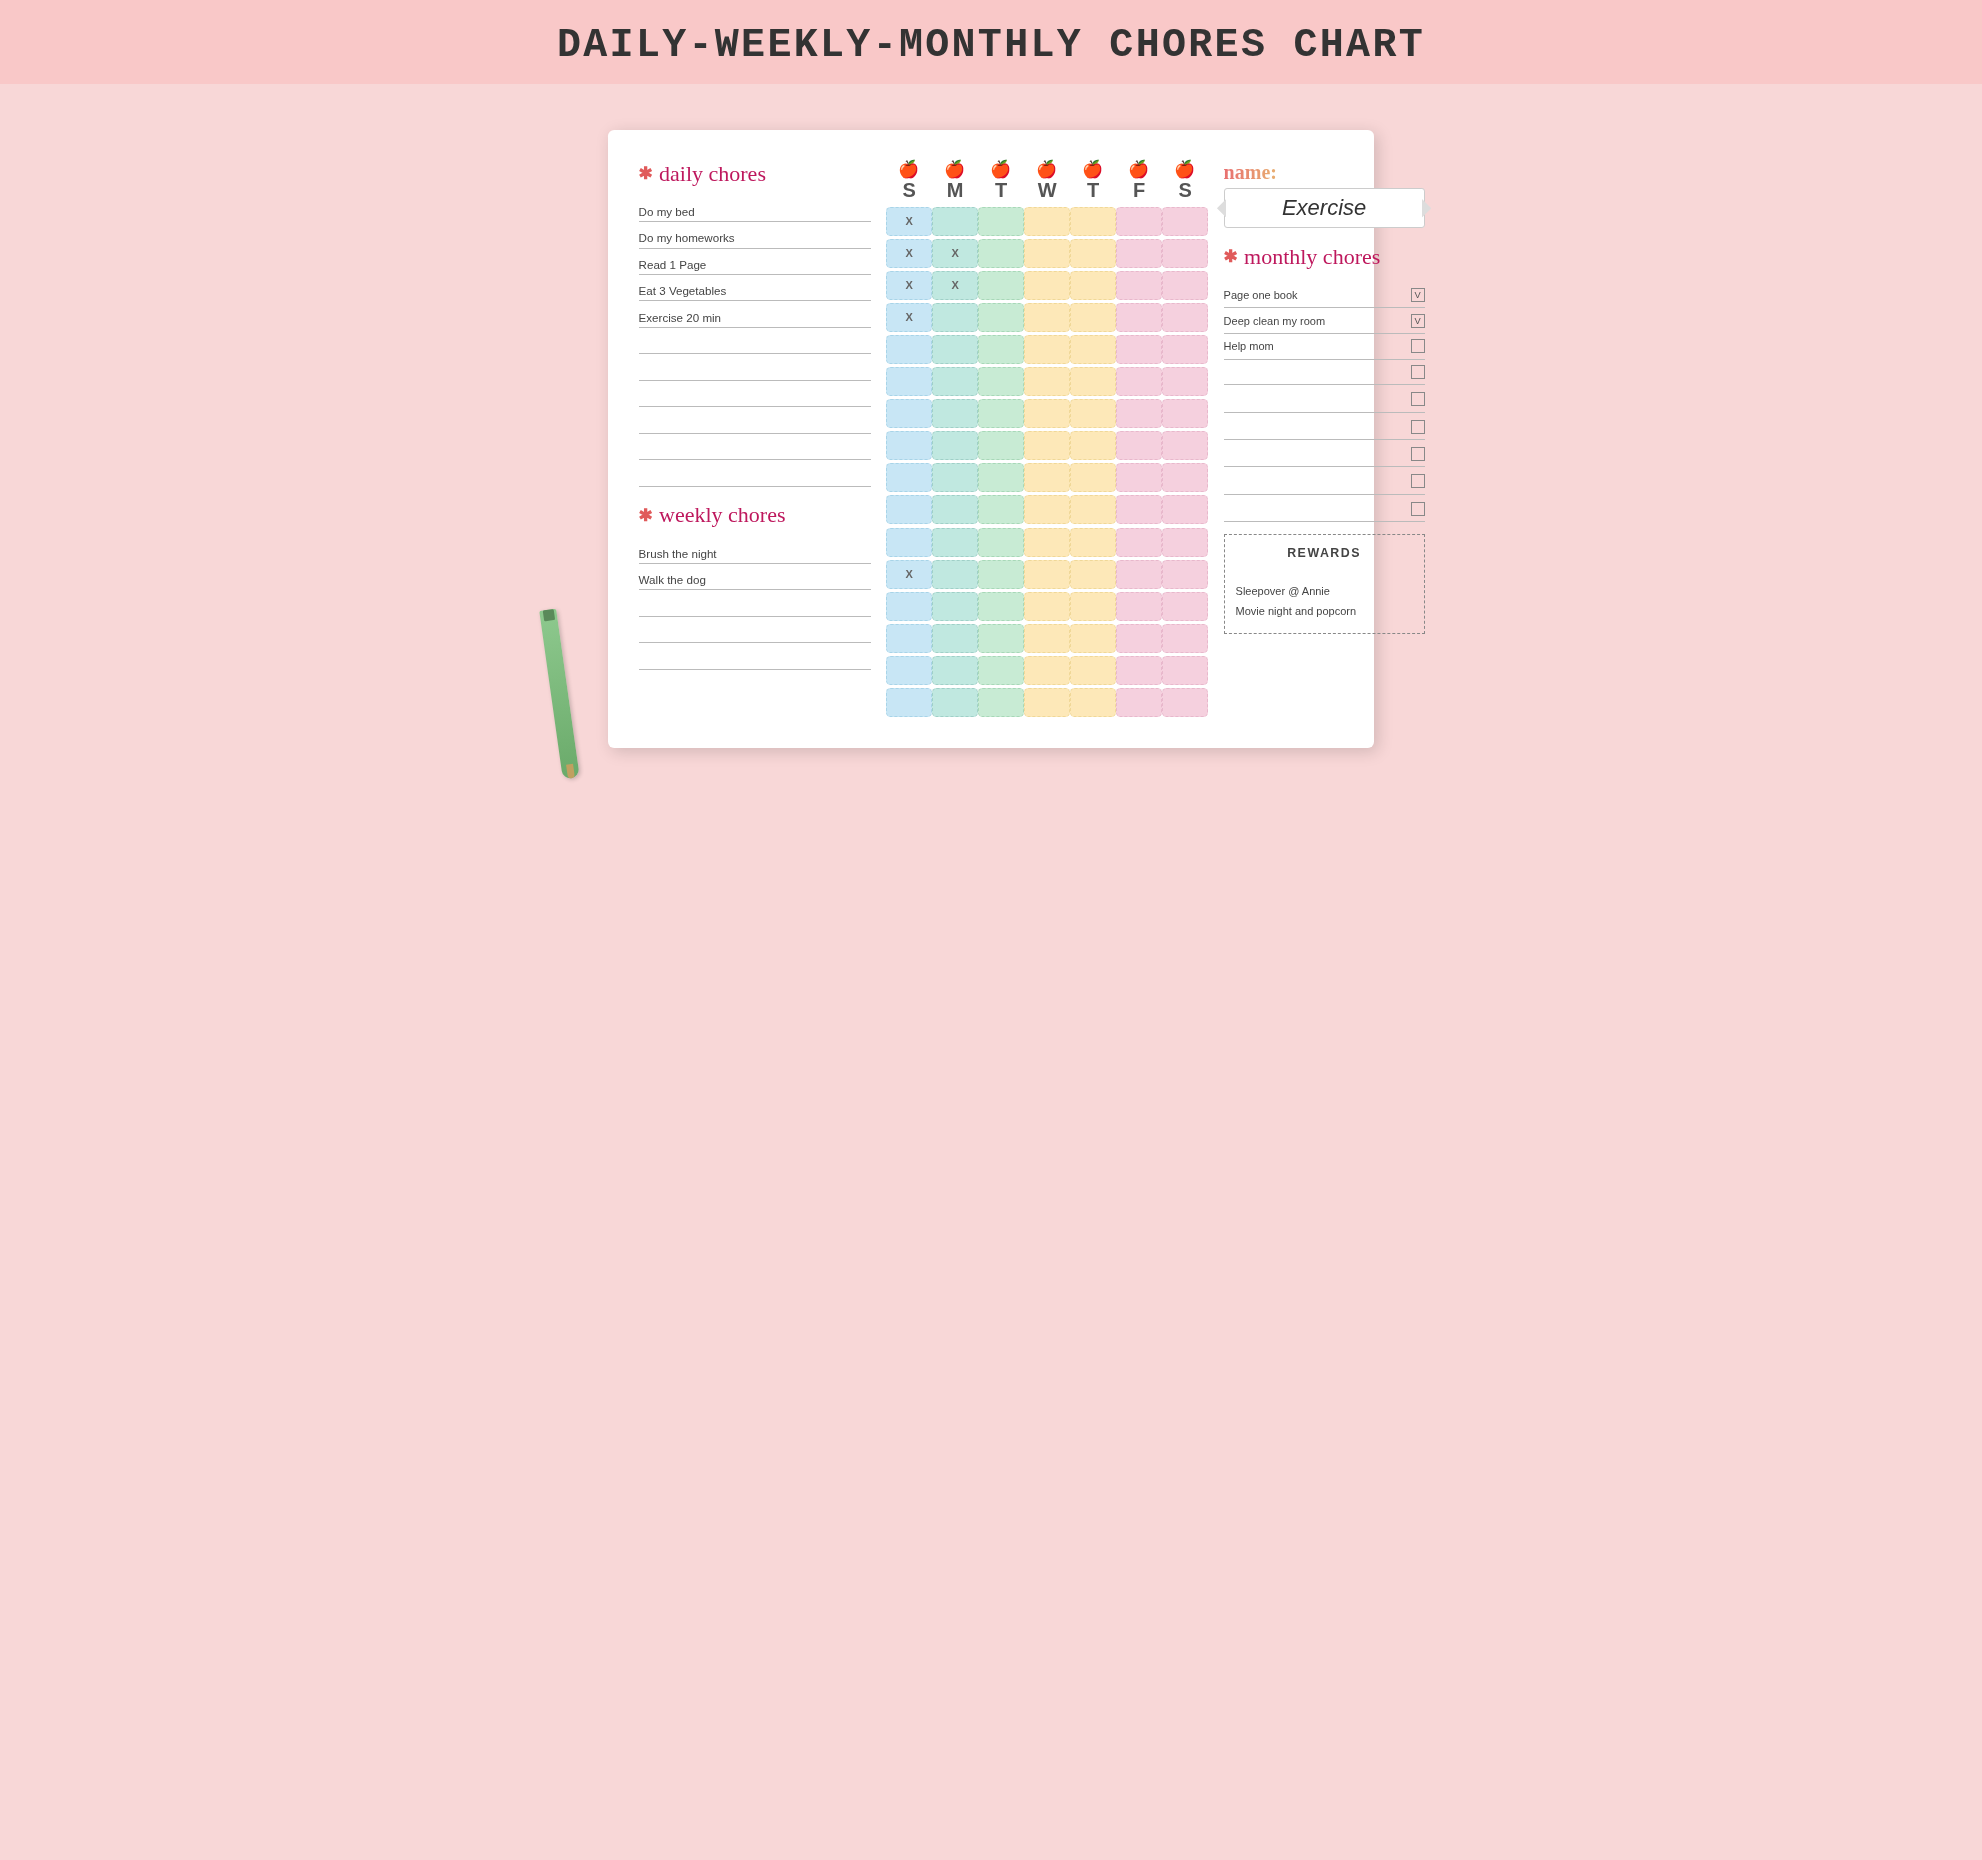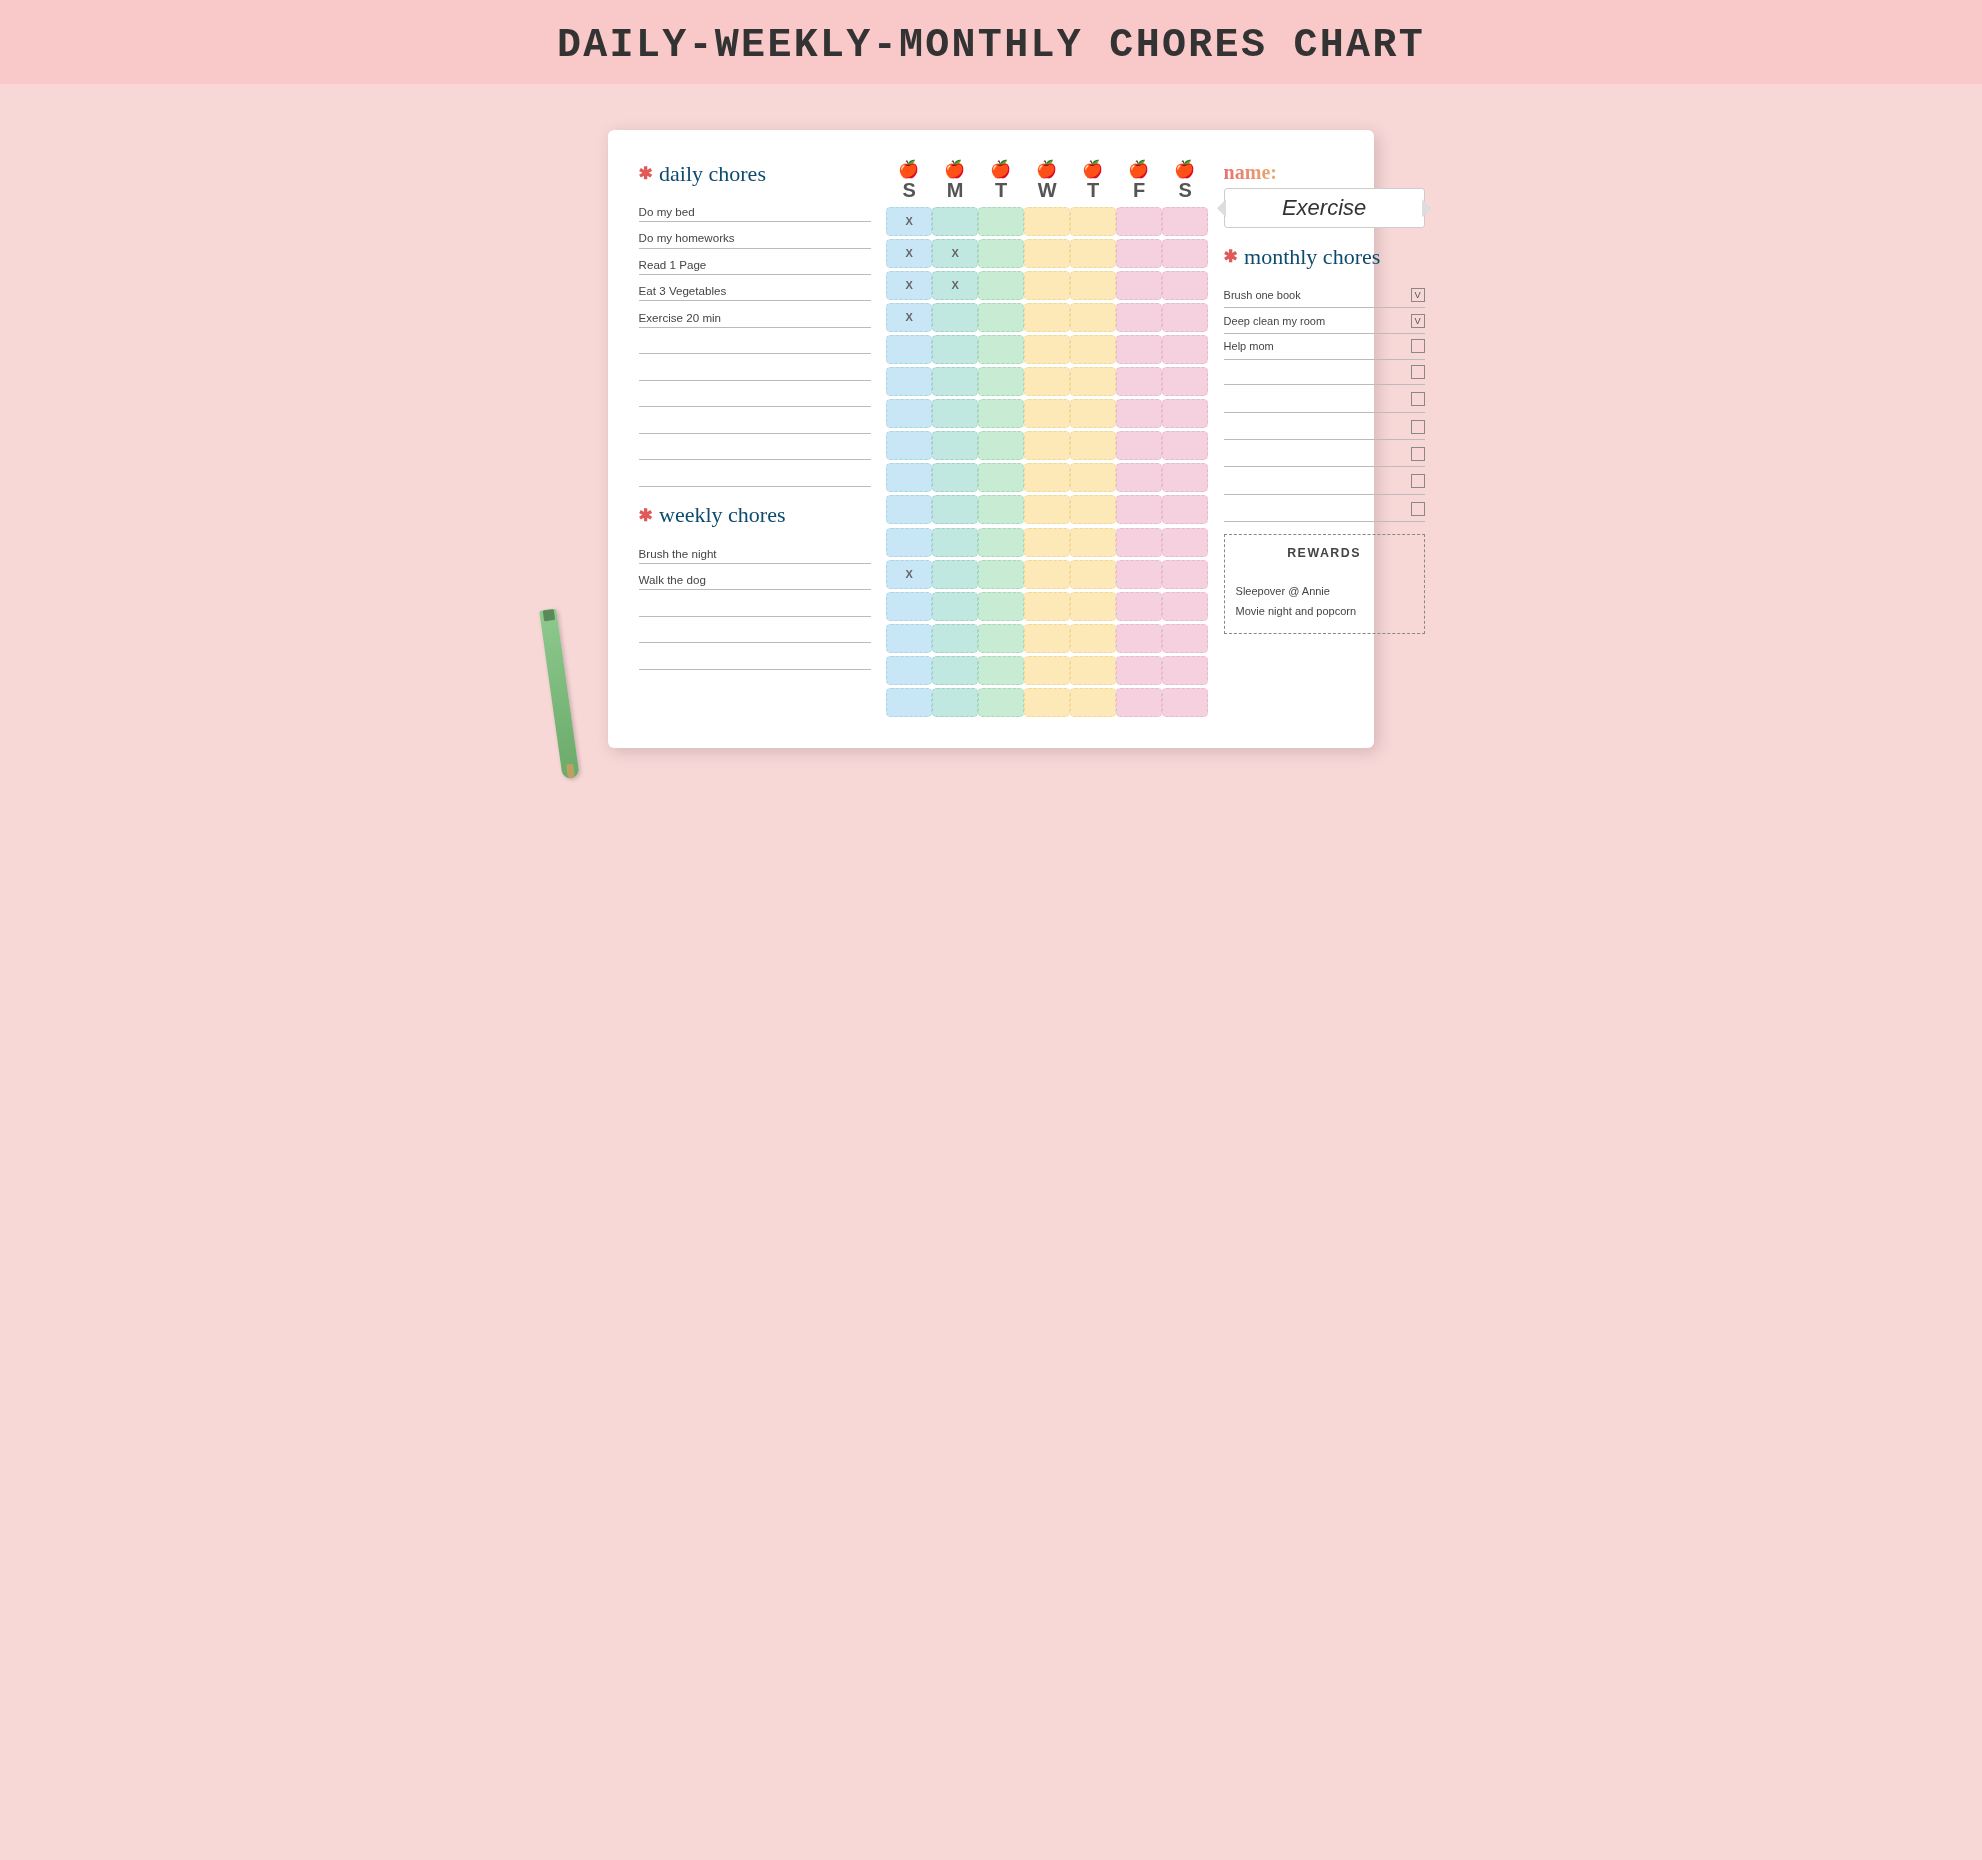--- a/index.html
+++ b/index.html
@@ -65,21 +65,21 @@
 
     .asterisk {
       color: #e05a5a;
       font-size: 17px;
       font-weight: bold;
     }
 
     .section-title {
       font-family: 'Brush Script MT', cursive;
       font-size: 22px;
-      color: #0c4a6e;
+      color: #be185d;
     }
 
     .chore-list {
       list-style: none;
       margin-bottom: 7.7px;
     }
 
     .chore-item {
       font-size: 11.6px;
       color: #444;
@@ -492,21 +492,21 @@
           <span>Exercise</span>
         </div>
 
         <div class="section-heading">
           <span class="asterisk">✱</span>
           <span class="section-title">monthly chores</span>
         </div>
 
         <ul class="monthly-chores-list">
           <li class="monthly-chore-item">
-            <span>Brush one book</span>
+            <span>Page one book</span>
             <div class="checkbox">V</div>
           </li>
           <li class="monthly-chore-item">
             <span>Deep clean my room</span>
             <div class="checkbox">V</div>
           </li>
           <li class="monthly-chore-item">
             <span>Help mom</span>
             <div class="checkbox"></div>
           </li>

